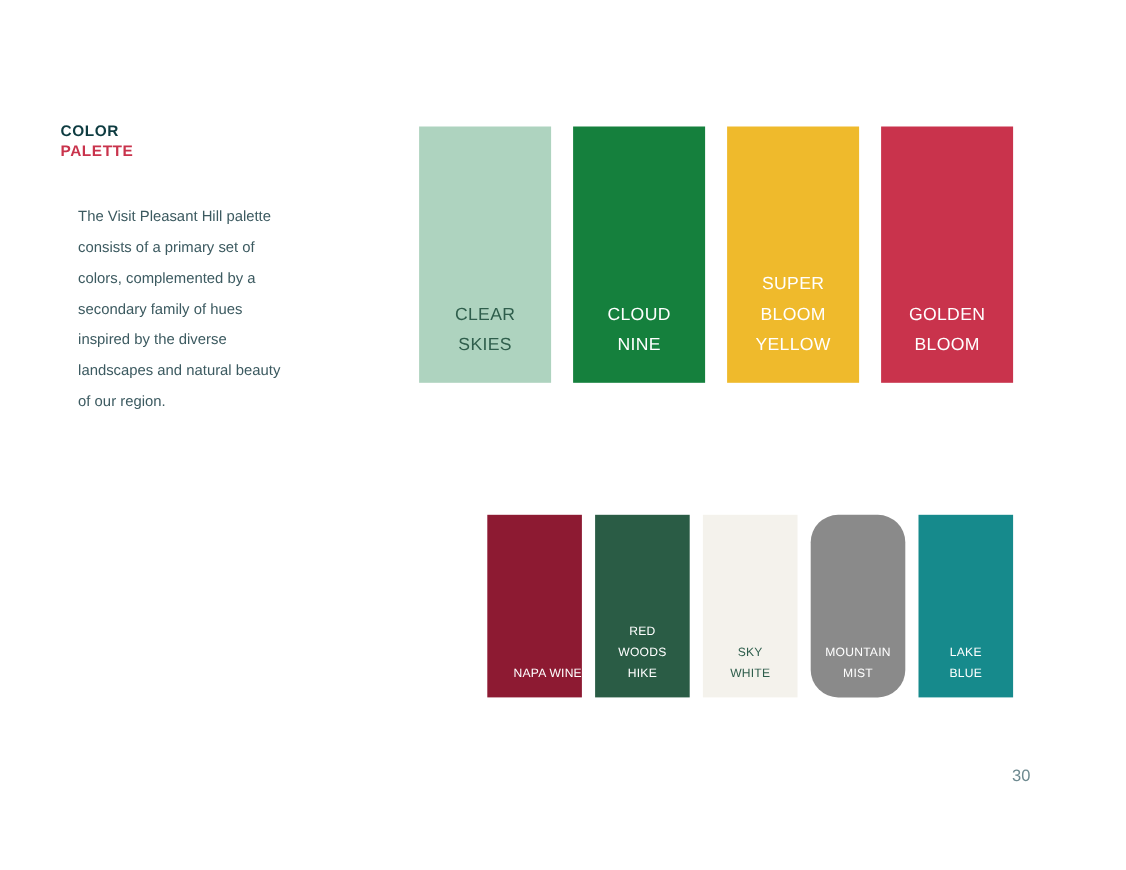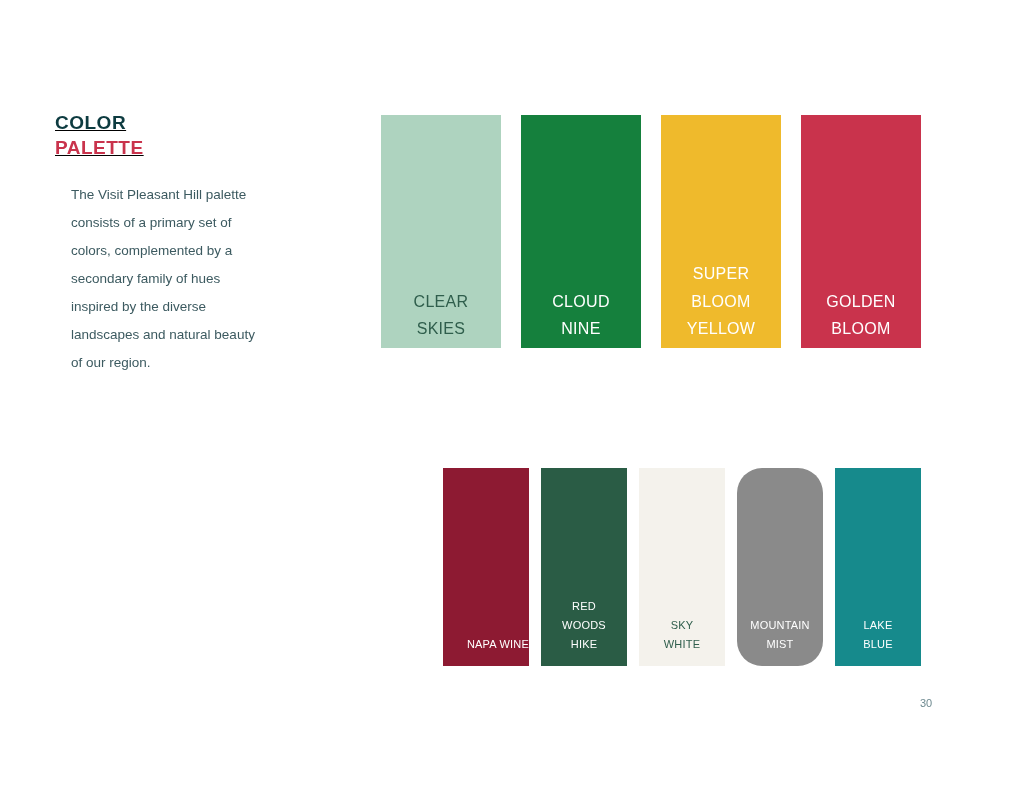--- a/index.html
+++ b/index.html
@@ -17,25 +17,24 @@
 
   
   #left-column {
     position: absolute;
     left: 55px;
     top: 110px;
     width: 230px;
   }
   #page-heading {
     font-weight: bold;
-    font-size: 19px;
+    font-size: 14px;
     line-height: 1.32;
     letter-spacing: 0.5px;
-    margin: 0 0 21px 0;
-    text-decoration: underline;
+    margin: 0 0 36px 0;
   }
   #page-heading .line-one { color: #0D3B40; display: block; }
   #page-heading .line-two { color: #C9334C; display: block; }
 
   #intro-paragraph {
     color: #3C5A60;
     font-size: 13.5px;
     line-height: 2.07;
     margin: 16px;
     max-width: 205px;
@@ -59,25 +58,25 @@
 
   .swatch {
     display: flex;
     align-items: flex-end;
     justify-content: center;
     box-sizing: border-box;
   }
   #primary-swatch-row .swatch {
     width: 120px;
     height: 233px;
-    padding-bottom: 5px;
+    padding-bottom: 20px;
   }
   #secondary-swatch-row .swatch {
     width: 86px;
-    height: 198px;
+    height: 166px;
     padding-bottom: 12px;
   }
 
   .swatch-label {
     text-align: center;
     white-space: pre-line;
   }
   #primary-swatch-row .swatch-label {
     font-size: 16px;
     line-height: 1.72;
@@ -87,21 +86,21 @@
     font-size: 11px;
     line-height: 1.72;
     letter-spacing: 0.2px;
   }
 
   
   #page-number {
     position: absolute;
     left: 920px;
     top: 697px;
-    font-size: 11px;
+    font-size: 15px;
     color: #6E8A90;
   }
 </style>
 </head>
 <body>
 
 <div id="left-column">
   <h1 id="page-heading">
     <span class="line-one" style="color: rgb(13, 59, 64);">COLOR</span>
     <span class="line-two" style="color: rgb(201, 51, 76);">PALETTE</span>

